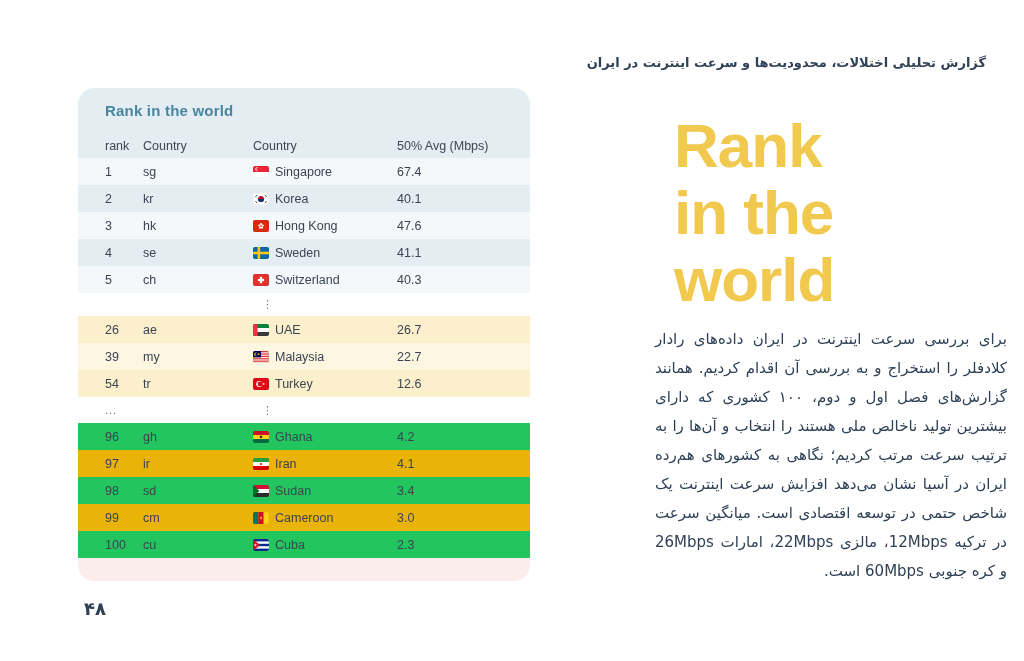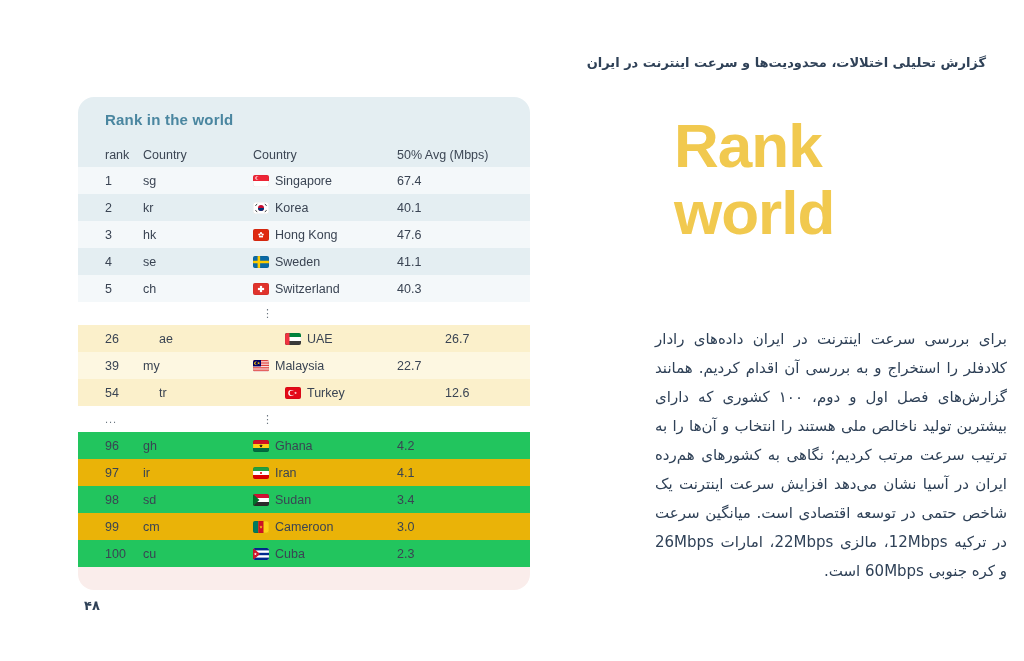--- a/index.html
+++ b/index.html
@@ -1,45 +1,45 @@
 <!DOCTYPE html>
 <html><head>
 <meta charset="utf-8">
 <style>
   html,body{margin:0;padding:0;}
   body{
     width:1024px;height:661px;background:#ffffff;position:relative;overflow:hidden;
     font-family:"Liberation Sans","DejaVu Sans",sans-serif;color:#3a4453;
   }
   
-  .card{position:absolute;left:78px;top:97px;width:452px;}
+  .card{position:absolute;left:78px;top:88px;width:452px;}
   .band-title{
     background:#e4eef2;border-radius:16px 16px 0 0;height:45px;
     display:flex;align-items:center;padding-left:27px;box-sizing:border-box;
   }
   .band-title span{color:#4a86a0;font-weight:bold;font-size:15px;letter-spacing:.2px;}
   .row{display:flex;align-items:center;padding-left:27px;box-sizing:border-box;font-size:12.5px;color:#3a4453;}
   .row.header{height:25px;background:#e4eef2;color:#3c4654;}
   .row.data{height:27px;}
   .row.ellipsis{height:24px;background:#ffffff;color:#5b6672;}
   .col-rank{width:38px;flex:none;}
   .col-code{width:110px;flex:none;}
   .col-country{width:144px;flex:none;display:flex;align-items:center;}
   .col-country .flag{display:inline-flex;margin-right:6px;flex:none;}
   .col-value{flex:1;}
   .t-blue-light{background:#f4f8fa;}
   .t-blue-dark{background:#e4eef2;}
-  .t-yellow{background:#fbf0cb;gap:16px;}
+  .t-yellow{background:#fbf0cb;}
   .t-yellow-light{background:#fdf7e1;}
   .t-pink-light{background:#22c55e;justify-content:space-between;}
   .t-pink-dark{background:#eab308;}
   .vdots{font-size:11px;color:#6b7680;margin-left:9px;line-height:1;}
   .hdots{font-size:11px;color:#6b7680;letter-spacing:1px;}
   .footer-band{background:#faedeb;height:23px;border-radius:0 0 16px 16px;}
-  .page-number{position:absolute;left:84px;top:598px;font-size:13px;font-weight:600;color:#2f4157;
+  .page-number{position:absolute;left:84px;top:598px;font-size:18px;font-weight:600;color:#2f4157;
     font-family:"DejaVu Sans",sans-serif;}
   
   .running-header{
     position:absolute;top:55px;right:38px;direction:rtl;unicode-bidi:plaintext;
     font-size:13px;font-weight:600;color:#2f4157;font-family:"DejaVu Sans",sans-serif;
   }
   .big-heading{
     position:absolute;left:674px;top:112px;color:#f1c94f;
     font-size:62px;line-height:67px;font-weight:600;letter-spacing:-1px;
   }
@@ -405,18 +405,19 @@
       </div>
     <div class="footer-band"></div>
   </div>
 
   <div class="page-number">۴۸</div>
 
   <div class="running-header">گزارش تحلیلی اختلالات، محدودیت‌ها و سرعت اینترنت در ایران</div>
 
   <div class="big-heading">
     <div>Rank</div>
+    <div>in the</div>
     <div>world</div>
   </div>
 
   <div class="article-body">برای بررسی سرعت اینترنت در ایران داده‌های رادار کلادفلر را استخراج و به بررسی آن اقدام کردیم. همانند گزارش‌های فصل اول و دوم، ۱۰۰ کشوری که دارای بیشترین تولید ناخالص ملی هستند را انتخاب و آن‌ها را به ترتیب سرعت مرتب کردیم؛ نگاهی به کشورهای هم‌رده ایران در آسیا نشان می‌دهد افزایش سرعت اینترنت یک شاخص حتمی در توسعه اقتصادی است. میانگین سرعت در ترکیه 12Mbps، مالزی 22Mbps، امارات 26Mbps و کره جنوبی 60Mbps است.</div>
 
 </div>
 
 </body></html>

